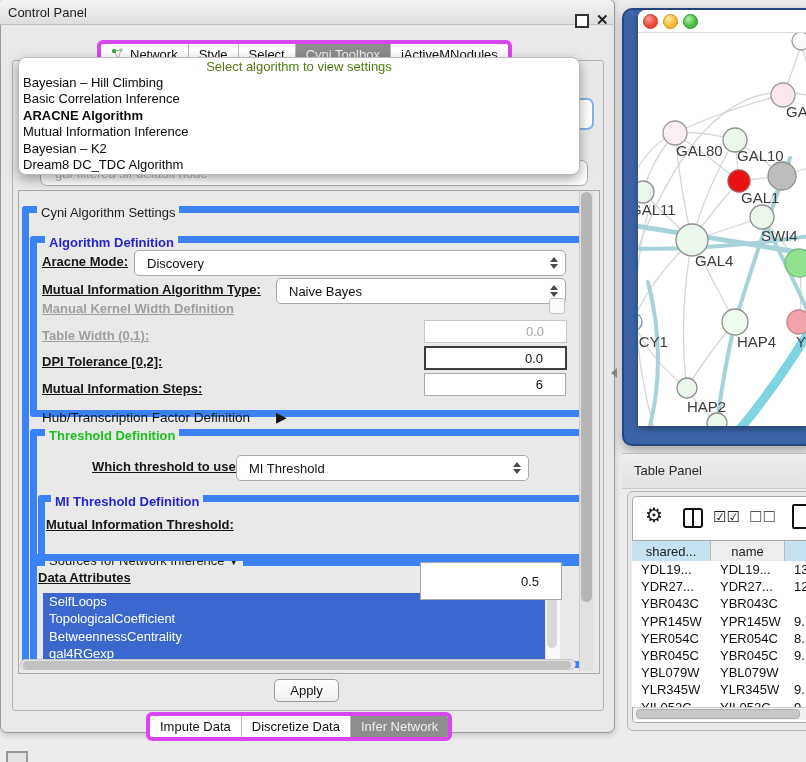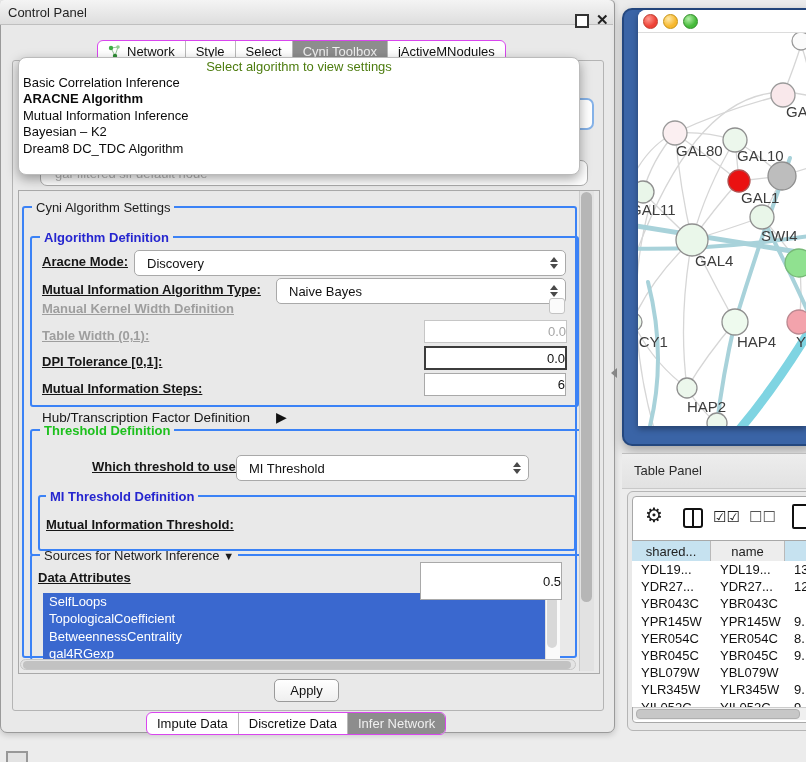--- a/index.html
+++ b/index.html
@@ -13,21 +13,21 @@
   .titlebar{left:0;top:8;width:613px;height:24px;background:linear-gradient(#f4f4f4,#dedede);
     border-bottom:1px solid #bfbfbf;border-radius:4px 4px 0 0;}
   .titlebar .t{position:absolute;left:8px;top:5px;font-size:13px;color:#222;}
   .float-ic{left:575px;top:14px;width:10px;height:10px;border:2px solid #333;background:#fff;}
   .close-ic{left:596px;top:11px;font-size:15px;font-weight:bold;color:#222;}
 
   .tabpanel{left:12px;top:60px;width:590px;height:649px;background:#e9e9e9;
     border:1px solid #b4b4b4;border-radius:3px;}
 
   
-  .seg{display:flex;height:21px;border:1px solid #d946ef;border-radius:6px;background:#fff;
+  .seg{display:flex;height:21px;border:4px solid #d946ef;border-radius:6px;background:#fff;
     overflow:hidden;font-size:13px;}
   .seg .si{display:flex;align-items:center;justify-content:center;padding:0 10px;
     border-left:1px solid #b9b9b9;color:#111;white-space:nowrap;}
   .seg .si:first-child{border-left:none;}
   .seg .si.sel{background:#8d8d8d;color:#f0f0f0;}
   .tabs-top{left:97px;top:40px;z-index:20;}
   .tabs-bottom{left:146px;top:712px;}
 
   
   .popup{left:18px;top:57px;width:560px;height:116px;background:#fff;border:1px solid #bbb;
@@ -37,38 +37,38 @@
   .popup-item.hl{font-weight:bold;}
 
   .combo-frag{left:552px;top:98px;width:38px;height:28px;background:#fff;border:2px solid #85b2e8;
     border-radius:7px;z-index:5;}
   .gal-combo{left:40px;top:160px;width:548px;height:26px;background:#fff;border:1px solid #ababab;
     border-radius:7px;z-index:4;color:#b4b4b4;line-height:26px;padding-left:14px;box-sizing:border-box;}
 
   
   .viewport{left:18px;top:190px;width:580px;height:482px;background:#e9e9e9;
     border:1px solid #a9a9a9;overflow:hidden;z-index:3;}
-  .groupbox{position:absolute;border:2px solid #3b82f6;border-radius:3px;}
+  .groupbox{position:absolute;border:7px solid #3b82f6;border-radius:3px;}
   .legend{position:absolute;background:#e9e9e9;padding:0 4px;font-size:13px;white-space:nowrap;}
   .legend.blue{color:#2525cf;font-weight:bold;}
   .legend.green{color:#1dc01d;font-weight:bold;}
   .lbl{position:absolute;font-weight:bold;font-size:13px;color:#161616;white-space:nowrap;text-decoration:underline;}
   .lbl.dis{color:#9e9e9e;}
   .plain{position:absolute;font-size:13px;color:#161616;white-space:nowrap;}
 
   .combo{position:absolute;background:#fff;border:1px solid #a9a9a9;border-radius:5px;
     display:flex;align-items:center;font-size:13px;color:#111;}
   .combo .cv{padding-left:12px;}
   .combo .arr{margin-left:auto;margin-right:7px;display:flex;flex-direction:column;gap:2px;align-items:center;}
   .tri-u{width:0;height:0;border-left:4px solid transparent;border-right:4px solid transparent;
     border-bottom:5px solid #4a4a4a;}
   .tri-d{width:0;height:0;border-left:4px solid transparent;border-right:4px solid transparent;
     border-top:5px solid #4a4a4a;}
   .field{position:absolute;background:#fff;border:1px solid #a9a9a9;font-size:13px;color:#111;
-    display:flex;align-items:center;justify-content:flex-end;padding-right:0;box-sizing:border-box;}
+    display:flex;align-items:center;justify-content:flex-end;padding-right:22px;box-sizing:border-box;}
   .field.dis{color:#a5a5a5;border-color:#c6c6c6;}
   .field.strong{border:2px solid #3c3c3c;}
   .checkbox{position:absolute;width:14px;height:14px;background:#fbfbfb;border:1px solid #c3c3c3;border-radius:3px;}
   .arrow-glyph{position:absolute;font-size:12px;color:#111;}
 
   .attr-widget{left:43px;top:593px;width:517px;height:67px;background:#b91c1c;overflow:hidden;
     display:flex;position:absolute;}
   .attr-list{width:503px;background:#3a68cf;}
   .attr-item{height:17.4px;line-height:17.4px;color:#fff;padding-left:6px;font-size:13px;white-space:nowrap;}
   .attr-scroll{width:14px;background:#fafafa;border-left:1px solid #e0e0e0;position:relative;}
@@ -169,20 +169,21 @@
   </div>
 
   <div class="abs combo-frag"></div>
   <div class="abs gal-combo">
     <span>gal-filtered sif default node</span>
   </div>
 
   <div class="abs popup">
     <div class="ph">Select algorithm to view settings</div>
     <div id="popup-list">
+        <div class="popup-item">Bayesian – Hill Climbing</div>
         <div class="popup-item">Basic Correlation Inference</div>
         <div class="popup-item hl">ARACNE Algorithm</div>
         <div class="popup-item">Mutual Information Inference</div>
         <div class="popup-item">Bayesian – K2</div>
         <div class="popup-item">Dream8 DC_TDC Algorithm</div>
       </div>
   </div>
 
   <div class="abs viewport"></div>
 
@@ -208,21 +209,21 @@
         <span class="tri-u"></span>
         <span class="tri-d"></span>
       </span>
   </div>
   <span class="lbl dis" style="left:42px;top:301px;z-index:6;">Manual Kernel Width Definition</span>
   <div class="checkbox" style="left:549px;top:298px;z-index:6;"></div>
   <span class="lbl dis" style="left:42px;top:328px;z-index:6;">Table Width (0,1):</span>
   <div class="field dis" style="left:424px;top:320px;width:143px;height:23px;z-index:6;">
     <span>0.0</span>
   </div>
-  <span class="lbl" style="left:42px;top:354px;z-index:6;">DPI Tolerance [0,1]:</span>
+  <span class="lbl" style="left:42px;top:354px;z-index:6;">DPI Tolerance [0,2]:</span>
   <div class="field strong" style="left:424px;top:346px;width:143px;height:24px;z-index:6;">
     <span>0.0</span>
   </div>
   <span class="lbl" style="left:42px;top:381px;z-index:6;">Mutual Information Steps:</span>
   <div class="field" style="left:424px;top:373px;width:142px;height:23px;z-index:6;">
     <span>6</span>
   </div>
 
   <span class="plain" style="left:42px;top:410px;z-index:6;font-size:13.5px;">Hub/Transcription Factor Definition</span>
   <span class="arrow-glyph" style="left:276px;top:409px;z-index:6;font-size:14px;">▶</span>

